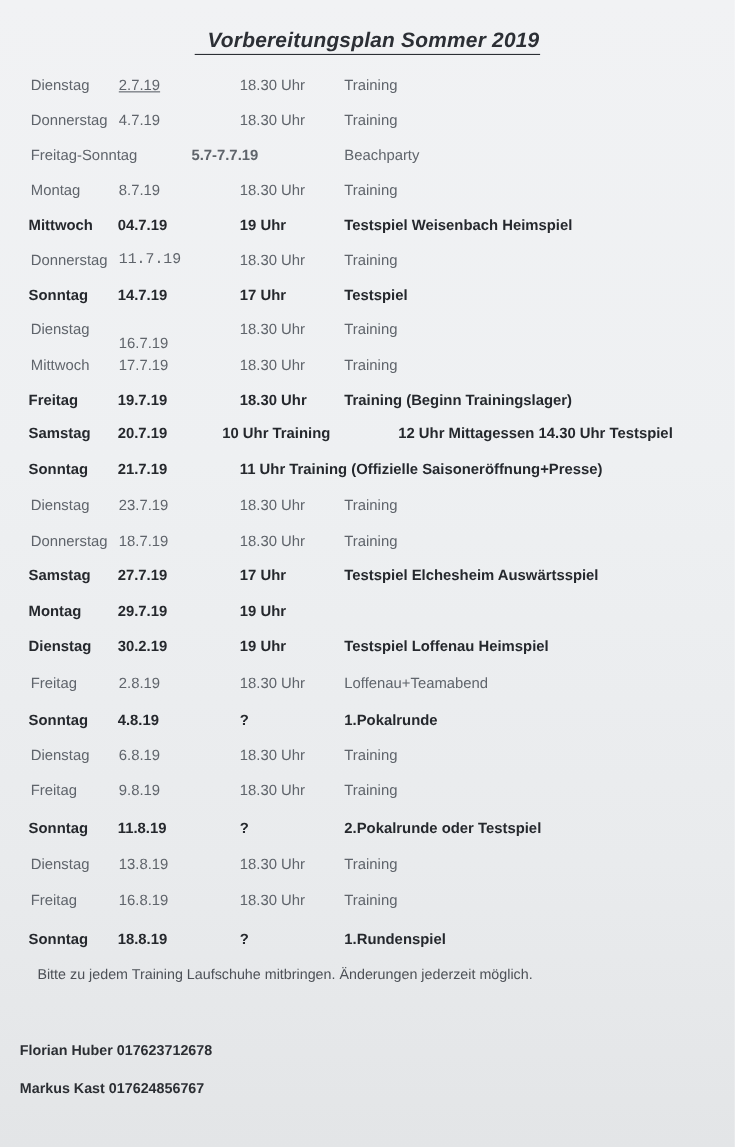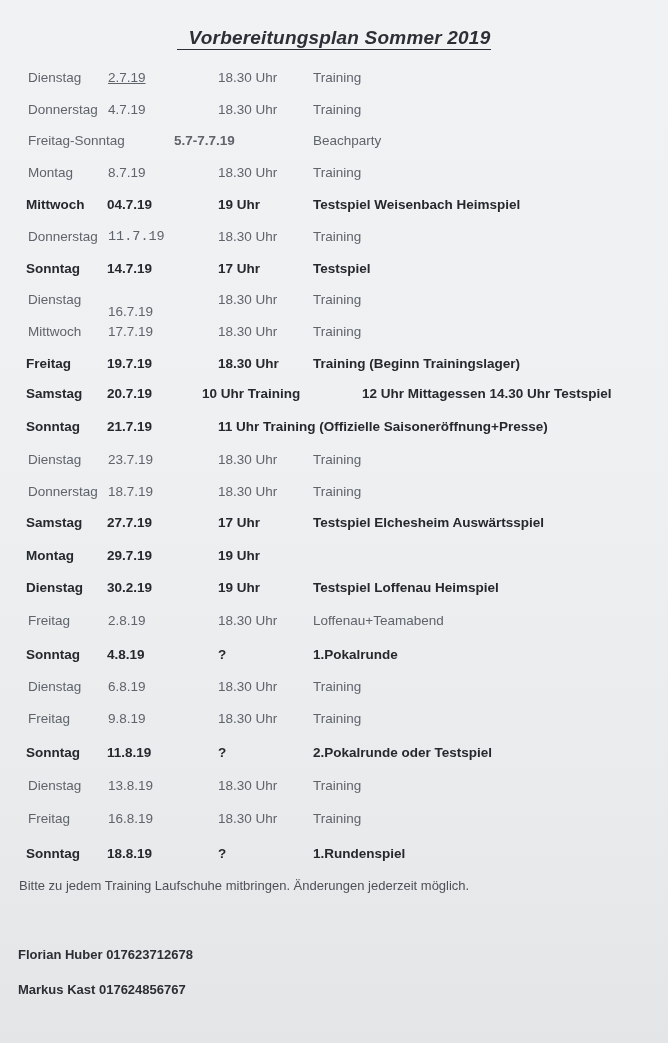--- a/index.html
+++ b/index.html
@@ -43,21 +43,21 @@
       width: 668px;
       height: 20px;
       font-size: 13.5px;
       white-space: nowrap;
     }
     .row .c { position: absolute; top: 0; }
     .row.light { color: #5f646b; }
     .row.bold { color: #25282d; font-weight: bold; }
     .footer-note {
       position: absolute;
-      left: 19px;
+      left: 34px;
       top: 878px;
       font-size: 13px;
       color: #4d5157;
     }
     .contact {
       position: absolute;
       left: 18px;
       font-size: 13px;
       font-weight: bold;
       color: #2b2e33;

